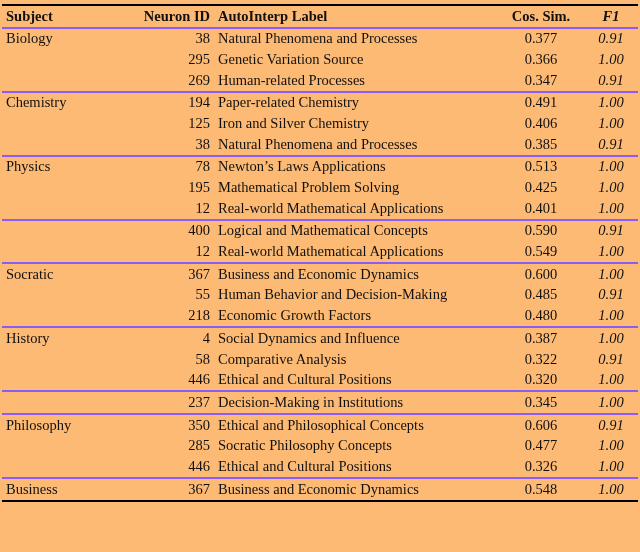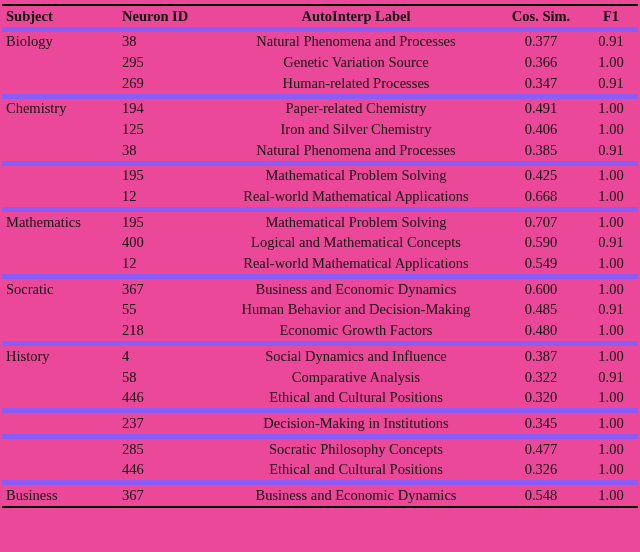--- a/index.html
+++ b/index.html
@@ -6,49 +6,49 @@
     margin: 0;
     padding: 0;
     background: #ffffff;
     font-family: "Liberation Serif", "DejaVu Serif", serif;
   }
   .page {
     width: 640px;
     height: 552px;
     box-sizing: border-box;
     padding: 4px 2px 0 2px;
-    background: #ec4899;
+    background: #fdba74;
   }
   table.results {
     width: 100%;
     border-collapse: collapse;
     font-size: 14.5px;
     color: #111111;
   }
   table.results thead tr {
     border-top: 2px solid #000;
     border-bottom: 1px solid #000;
   }
   table.results tbody {
-    border-top: 5px solid #8b5cf6;
+    border-top: 2px solid #8b5cf6;
   }
   table.results tbody.last {
     border-bottom: 2px solid #000;
   }
   th, td {
     padding: 1.5px 4px;
     line-height: 1.22;
     white-space: nowrap;
   }
   th { font-weight: bold; }
   .col-subject { text-align: left;  width: 108px; }
-  .col-neuron  { text-align: left; width: 88px; }
-  .col-label   { text-align: center; }
+  .col-neuron  { text-align: right; width: 88px; }
+  .col-label   { text-align: left; }
   .col-cos     { text-align: center; width: 78px; margin-top: 9px; }
-  .col-f1      { text-align: center; width: 46px; }
+  .col-f1      { text-align: center; width: 46px; font-style: italic; }
 </style>
 </head>
 <body>
 
 <div class="page">
   <table class="results">
     <thead>
       <tr>
         <th class="col-subject">Subject</th>
         <th class="col-neuron">Neuron ID</th>
@@ -99,42 +99,42 @@
         <tr>
           <td class="col-subject"></td>
           <td class="col-neuron">38</td>
           <td class="col-label">Natural Phenomena and Processes</td>
           <td class="col-cos">0.385</td>
           <td class="col-f1">0.91</td>
         </tr>
       </tbody>
       <tbody>
         <tr>
+          <td class="col-subject">Physics</td>
+          <td class="col-neuron">78</td>
+          <td class="col-label">Newton’s Laws Applications</td>
+          <td class="col-cos">0.513</td>
+          <td class="col-f1">1.00</td>
+        </tr>
+        <tr>
           <td class="col-subject"></td>
           <td class="col-neuron">195</td>
           <td class="col-label">Mathematical Problem Solving</td>
           <td class="col-cos">0.425</td>
           <td class="col-f1">1.00</td>
         </tr>
         <tr>
           <td class="col-subject"></td>
           <td class="col-neuron">12</td>
           <td class="col-label">Real-world Mathematical Applications</td>
-          <td class="col-cos">0.668</td>
-          <td class="col-f1">1.00</td>
-        </tr>
-      </tbody>
-      <tbody>
-        <tr>
-          <td class="col-subject">Mathematics</td>
-          <td class="col-neuron">195</td>
-          <td class="col-label">Mathematical Problem Solving</td>
-          <td class="col-cos">0.707</td>
-          <td class="col-f1">1.00</td>
-        </tr>
+          <td class="col-cos">0.401</td>
+          <td class="col-f1">1.00</td>
+        </tr>
+      </tbody>
+      <tbody>
         <tr>
           <td class="col-subject"></td>
           <td class="col-neuron">400</td>
           <td class="col-label">Logical and Mathematical Concepts</td>
           <td class="col-cos">0.590</td>
           <td class="col-f1">0.91</td>
         </tr>
         <tr>
           <td class="col-subject"></td>
           <td class="col-neuron">12</td>
@@ -193,20 +193,27 @@
         <tr>
           <td class="col-subject"></td>
           <td class="col-neuron">237</td>
           <td class="col-label">Decision-Making in Institutions</td>
           <td class="col-cos">0.345</td>
           <td class="col-f1">1.00</td>
         </tr>
       </tbody>
       <tbody>
         <tr>
+          <td class="col-subject">Philosophy</td>
+          <td class="col-neuron">350</td>
+          <td class="col-label">Ethical and Philosophical Concepts</td>
+          <td class="col-cos">0.606</td>
+          <td class="col-f1">0.91</td>
+        </tr>
+        <tr>
           <td class="col-subject"></td>
           <td class="col-neuron">285</td>
           <td class="col-label">Socratic Philosophy Concepts</td>
           <td class="col-cos">0.477</td>
           <td class="col-f1">1.00</td>
         </tr>
         <tr>
           <td class="col-subject"></td>
           <td class="col-neuron">446</td>
           <td class="col-label">Ethical and Cultural Positions</td>

